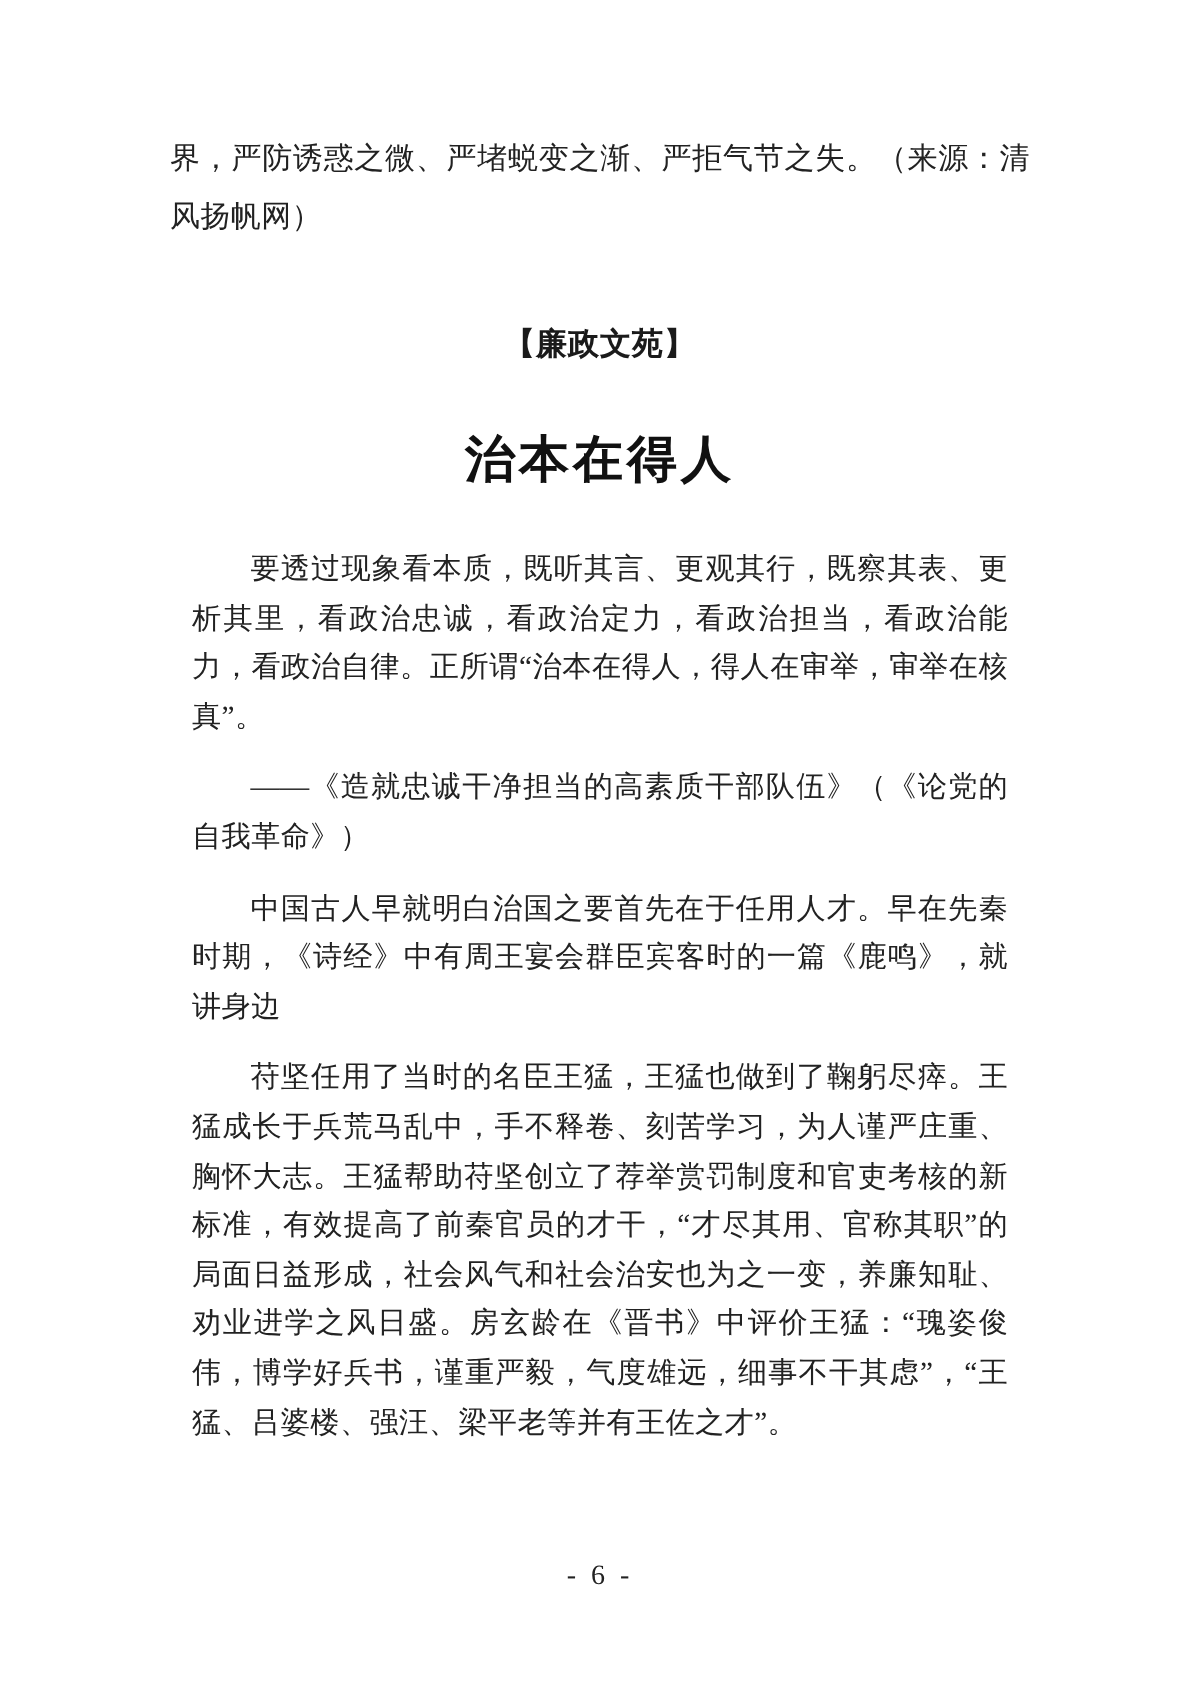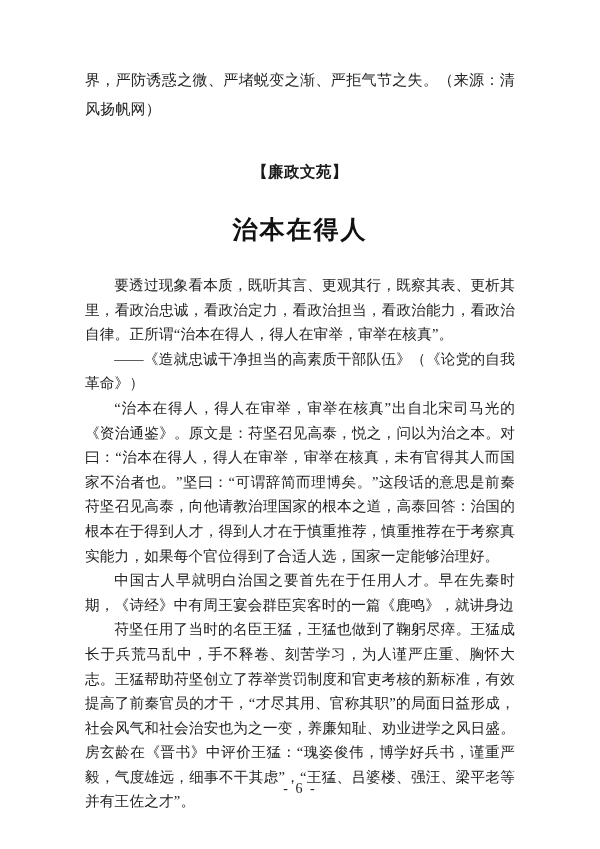--- a/index.html
+++ b/index.html
@@ -45,21 +45,21 @@
     text-align: center;
     font-size: 25px;
     font-weight: bold;
     color: #111111;
     letter-spacing: 2px;
   }
   .article-body {
     margin-top: 27px;
   }
   .article-body p {
-    margin: 0;
+    margin: 11px;
     font-size: 14.6px;
     line-height: 24.6px;
     text-align: justify;
     text-justify: inter-ideograph;
     text-indent: 2em;
     letter-spacing: 0.2px;
     word-break: break-all;
   }
   .page-footer {
     position: absolute;
@@ -79,20 +79,19 @@
 
   <p class="continuation">界，严防诱惑之微、严堵蜕变之渐、严拒气节之失。（来源：清风扬帆网）</p>
 
   <div class="section-header">【廉政文苑】</div>
 
   <div class="article-title">治本在得人</div>
 
   <div class="article-body">
     <p>要透过现象看本质，既听其言、更观其行，既察其表、更析其里，看政治忠诚，看政治定力，看政治担当，看政治能力，看政治自律。正所谓“治本在得人，得人在审举，审举在核真”。</p>
     <p>——《造就忠诚干净担当的高素质干部队伍》（《论党的自我革命》）</p>
-    <p>“治本在得人，得人在审举，审举在核真”出自北宋司马光的《资治通鉴》。原文是：苻坚召见高泰，悦之，问以为治之本。对曰：“治本在得人，得人在审举，审举在核真，未有官得其人而国家不治者也。”坚曰：“可谓辞简而理博矣。”这段话的意思是前秦苻坚召见高泰，向他请教治理国家的根本之道，高泰回答：治国的根本在于得到人才，得到人才在于慎重推荐，慎重推荐在于考察真实能力，如果每个官位得到了合适人选，国家一定能够治理好。</p>
     <p>中国古人早就明白治国之要首先在于任用人才。早在先秦时期，《诗经》中有周王宴会群臣宾客时的一篇《鹿鸣》，就讲身边</p>
     <p>苻坚任用了当时的名臣王猛，王猛也做到了鞠躬尽瘁。王猛成长于兵荒马乱中，手不释卷、刻苦学习，为人谨严庄重、胸怀大志。王猛帮助苻坚创立了荐举赏罚制度和官吏考核的新标准，有效提高了前秦官员的才干，“才尽其用、官称其职”的局面日益形成，社会风气和社会治安也为之一变，养廉知耻、劝业进学之风日盛。房玄龄在《晋书》中评价王猛：“瑰姿俊伟，博学好兵书，谨重严毅，气度雄远，细事不干其虑”，“王猛、吕婆楼、强汪、梁平老等并有王佐之才”。</p>
   </div>
 
 </div>
 
 <div class="page-footer">- 6 -</div>
 
 </body></html>

